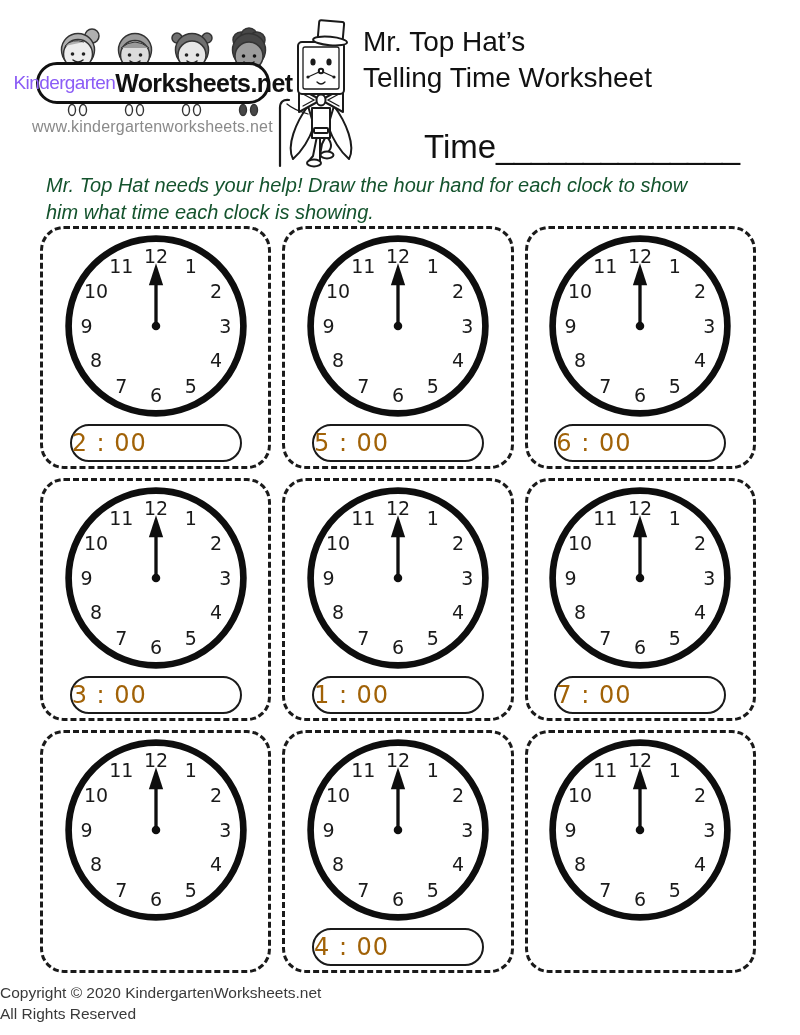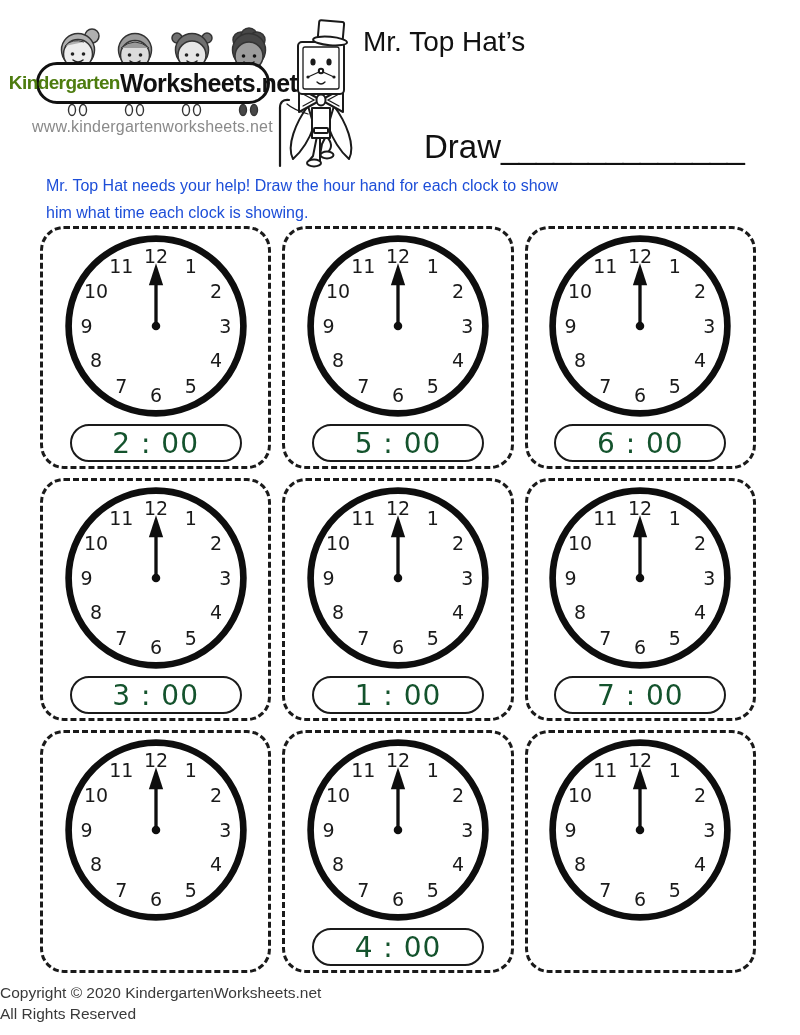--- a/index.html
+++ b/index.html
@@ -7,47 +7,47 @@
   body { width: 800px; height: 1035px; font-family: "Liberation Sans", "DejaVu Sans", sans-serif; color: #1a1a1a; }
   .page { position: relative; width: 800px; height: 1035px; background: #ffffff; overflow: hidden; }
 
   
   .logo { position: absolute; left: 36px; top: 12px; width: 238px; height: 126px; }
   .logo-kids { position: absolute; left: 2px; top: 2px; z-index: 0; }
   .logo-feet { position: absolute; left: 2px; top: 90px; z-index: 0; }
   .logo-box { position: absolute; left: 0; top: 50px; width: 234px; height: 42px; z-index: 1;
               background: #ffffff; border: 3px solid #111; border-radius: 21px;
               display: flex; align-items: center; justify-content: center; white-space: nowrap; }
-  .logo-box .part1 { color: #4d7c0f; font-weight: bold; font-size: 19px; letter-spacing: -0.6px; }
+  .logo-box .part1 { color: #8b5cf6; font-weight: normal; font-size: 19px; letter-spacing: -0.6px; }
   .logo-box .part2 { color: #111111; font-weight: bold; font-size: 25px; letter-spacing: -0.6px; }
   .logo-site { position: absolute; left: -4px; top: 106px; width: 246px; z-index: 1; text-align: left;
                color: #8a8a8a; font-size: 16px; letter-spacing: 0.2px; }
 
   
   .tophat-svg { position: absolute; left: 270px; top: 16px; }
   .title { position: absolute; left: 363px; top: 24px; font-size: 28px; line-height: 36px; color: #111; }
   .name-row { position: absolute; left: 424px; top: 128px; white-space: nowrap; }
   .name-label { font-size: 33px; color: #111; }
   .name-blank { font-size: 33px; color: #111; letter-spacing: -1px; text-align: center; }
-  .instructions { position: absolute; left: 46px; top: 172px; font-size: 16px; line-height: 27px; color: #1d4ed8; }
+  .instructions { position: absolute; left: 46px; top: 172px; font-size: 20px; line-height: 27px; color: #14532d; font-style: italic; }
 
   
   .grid { position: absolute; left: 40px; top: 226px; width: 716px;
           display: grid; grid-template-columns: repeat(3, 1fr); column-gap: 11px; row-gap: 9px; }
   .cell { height: 243px; border: 3px dashed #1a1a1a; border-radius: 24px;
           display: flex; flex-direction: column; align-items: center; padding-top: 2px; }
   .clock { width: 190px; height: 190px; display: block; }
   .clock-rim { fill: #ffffff; stroke: #0e0e0e; stroke-width: 7; }
   .clock-num { font-family: "DejaVu Sans", sans-serif; font-size: 20px; fill: #1a1a1a; text-anchor: middle; }
   .minute-hand { stroke: #0e0e0e; stroke-width: 3.5; stroke-linecap: round; }
   .hand-arrow { fill: #0e0e0e; }
   .center-dot { fill: #0e0e0e; }
   .pill { width: 172px; height: 38px; margin-top: 3px; border: 2.5px solid #1a1a1a; border-radius: 20px;
-          display: flex; align-items: center; justify-content: center;
-          font-size: 28px; letter-spacing: 1px; color: #14532d; font-family: "DejaVu Sans", sans-serif; }
+          display: flex; align-items: center; justify-content: flex-start;
+          font-size: 24px; letter-spacing: 1px; color: #a16207; font-family: "DejaVu Sans", sans-serif; }
 
   
   .footer { position: absolute; left: 0; top: 982px; width: 800px; text-align: left;
             color: #3a3a3a; font-size: 15.5px; line-height: 21px; }
 
   svg .line-art { fill: #ffffff; stroke: #1a1a1a; stroke-width: 2; stroke-linejoin: round; stroke-linecap: round; }
   svg .thin { stroke-width: 1.3; fill: none; stroke: #1a1a1a; stroke-linecap: round; }
   svg .solid { fill: #1a1a1a; stroke: none; }
 </style>
 </head>
@@ -146,24 +146,25 @@
     <path class="thin" d="M47,66 Q51,70 55,66"></path>
 
     <g transform="rotate(5 60 20)">
       <rect class="line-art" x="48" y="5" width="25" height="19" rx="2" stroke-width="2.4"></rect>
       <ellipse class="line-art" cx="60.5" cy="25" rx="17" ry="4.2" stroke-width="2.4"></ellipse>
     </g>
   </svg>
 
   <div class="title">
     <div>Mr. Top Hat’s</div>
+    <div>Telling Time Worksheet</div>
   </div>
 
   <div class="name-row">
-    <span class="name-label">Draw</span><span class="name-blank">______________</span>
+    <span class="name-label">Time</span><span class="name-blank">______________</span>
   </div>
 
   <div class="instructions">
     <div>Mr. Top Hat needs your help! Draw the hour hand for each clock to show</div>
     <div>him what time each clock is showing.</div>
   </div>
 
   <div class="grid">
     <div class="cell">
       <svg class="clock" viewBox="-100 -100 200 200">

